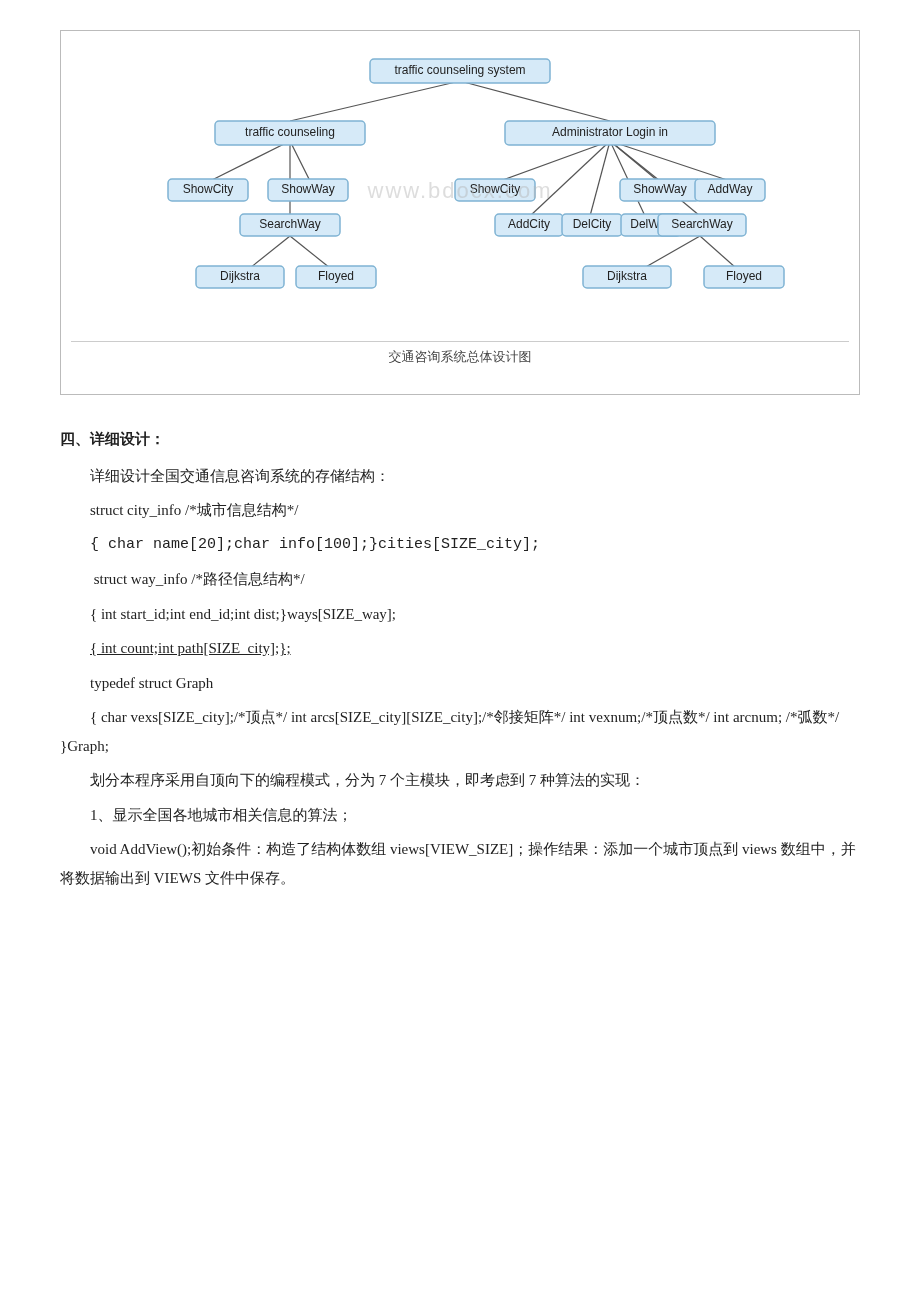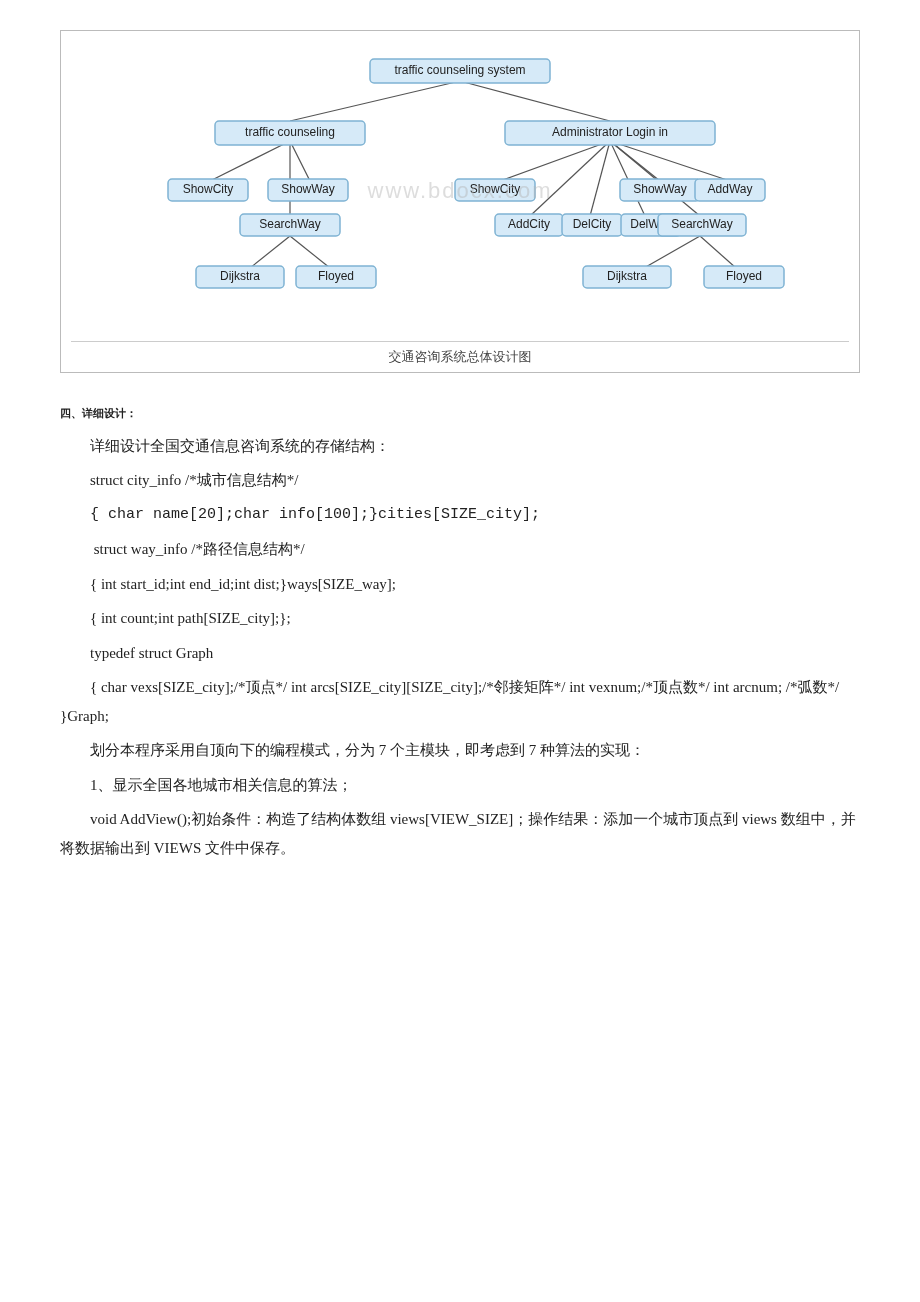--- a/index.html
+++ b/index.html
@@ -11,21 +11,21 @@
       width: 920px;
     }
 
     .page {
       padding: 30px 60px 40px 60px;
     }
 
     
     .diagram-container {
       border: 1px solid #bbb;
-      padding: 20px 10px 6px 10px;
+      padding: 20px 10px 28px 10px;
       margin-bottom: 30px;
       position: relative;
     }
 
     .diagram-caption {
       text-align: center;
       font-size: 13px;
       color: #444;
       margin-top: 10px;
       padding-top: 6px;
@@ -59,21 +59,21 @@
       stroke-width: 1.2;
       fill: none;
     }
 
     
     .content {
       line-height: 1.9;
     }
 
     .section-title {
-      font-size: 11px;
+      font-size: 15px;
       font-weight: bold;
       margin-bottom: 8px;
     }
 
     .paragraph {
       text-indent: 2em;
       margin-bottom: 6px;
       line-height: 1.9;
     }
 
@@ -198,21 +198,21 @@
     <p class="section-title">四、详细设计：</p>
 
     <p class="paragraph">详细设计全国交通信息咨询系统的存储结构：</p>
 
     <p class="paragraph-noindent" style="margin-left:2em;">struct city_info /*城市信息结构*/</p>
     <p class="paragraph-noindent" style="margin-left:2em;font-family:Liberation Mono, monospace;">{ char name[20];char info[100];}cities[SIZE_city];</p>
 
     <p class="paragraph-noindent" style="margin-left:2em;">&nbsp;struct way_info /*路径信息结构*/</p>
     <p class="paragraph-noindent" style="margin-left:2em;">{ int start_id;int end_id;int dist;}ways[SIZE_way];</p>
 
-    <p class="paragraph-noindent" style="margin-left:2em;">{ int count;int path[SIZE_city];};</p>
+    <p class="paragraph-noindent" style="margin-left:2em;text-decoration:underline;">{ int count;int path[SIZE_city];};</p>
 
     <p class="paragraph-noindent" style="margin-left:2em;">typedef struct Graph</p>
     <p class="paragraph">{ char vexs[SIZE_city];/*顶点*/ int arcs[SIZE_city][SIZE_city];/*邻接矩阵*/ int vexnum;/*顶点数*/ int arcnum; /*弧数*/ }Graph;</p>
 
     <p class="paragraph">划分本程序采用自顶向下的编程模式，分为 7 个主模块，即考虑到 7 种算法的实现：</p>
 
     <p class="paragraph">1、显示全国各地城市相关信息的算法；</p>
 
     <p class="paragraph">void AddView();初始条件：构造了结构体数组 views[VIEW_SIZE]；操作结果：添加一个城市顶点到 views 数组中，并将数据输出到 VIEWS 文件中保存。</p>
 

